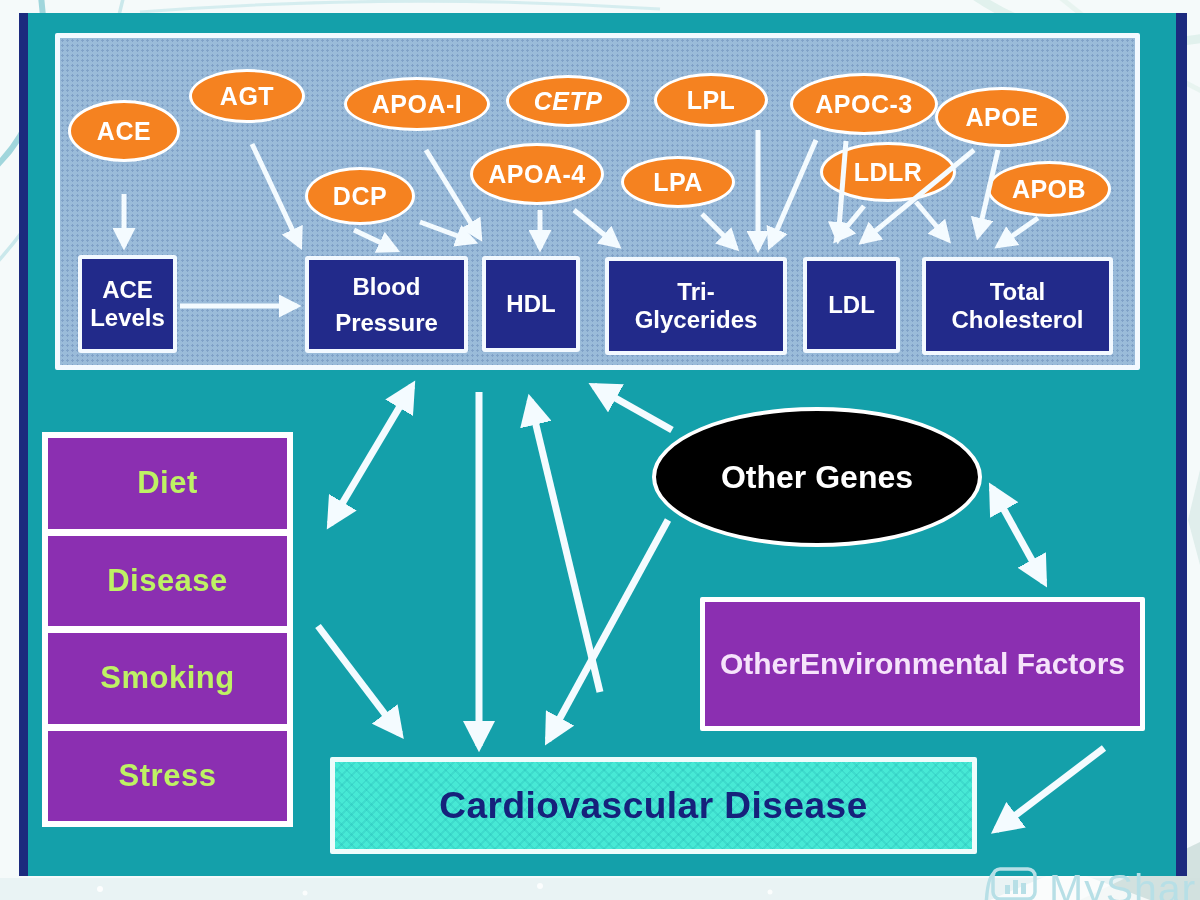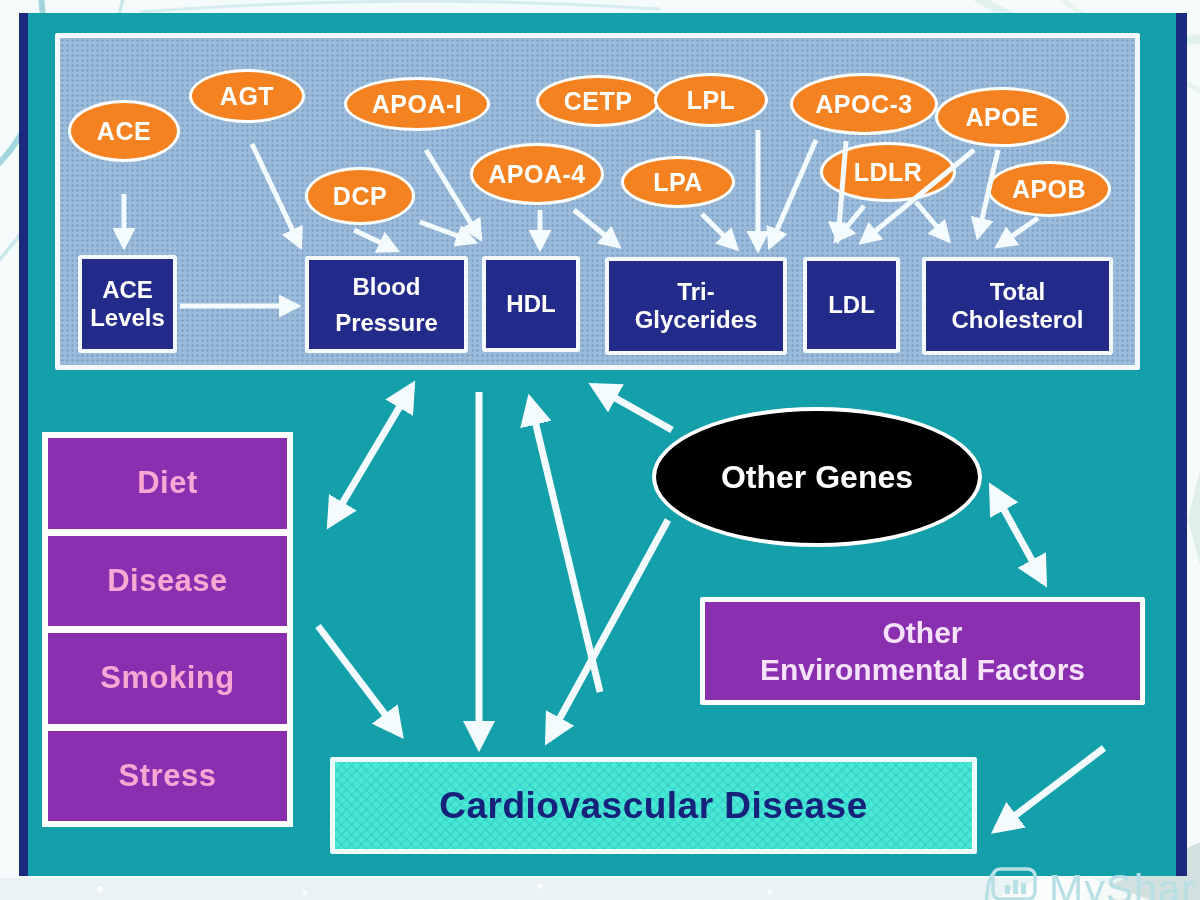--- a/index.html
+++ b/index.html
@@ -27,29 +27,29 @@
   .pbox{position:absolute;display:flex;flex-direction:column;align-items:center;justify-content:center;
         background:#222a8a;border:4px solid #f3f9ff;border-radius:3px;
         color:#fff;font-weight:700;font-size:24px;line-height:1.15;
         box-sizing:border-box;text-align:center;}
 
   
   .stack{position:absolute;left:42px;top:432px;width:251px;height:395px;
          box-sizing:border-box;background:#ffffff;padding:6px;
          display:grid;grid-template-rows:repeat(4,1fr);grid-row-gap:7px;}
   .stack .cell{background:#8b2fb1;display:flex;align-items:center;justify-content:center;
-         color:#f9a8d4;font-size:31px;font-weight:700;letter-spacing:.5px;}
+         color:#bef264;font-size:31px;font-weight:700;letter-spacing:.5px;}
 
   .og{position:absolute;left:652px;top:407px;width:330px;height:140px;
       background:#000000;border:4px solid #ffffff;border-radius:50%;
       display:flex;align-items:center;justify-content:center;
       color:#fff;font-size:32px;font-weight:700;box-sizing:border-box;}
-  .oef{position:absolute;left:700px;top:597px;width:445px;height:108px;
+  .oef{position:absolute;left:700px;top:597px;width:445px;height:134px;
       background:#8b2fb1;border:5px solid #ffffff;border-radius:2px;
-      display:flex;flex-direction:column;align-items:center;justify-content:center;
+      display:flex;align-items:center;justify-content:center;
       color:#f6e3fb;font-size:30px;font-weight:700;line-height:1.25;box-sizing:border-box;text-align:center;}
   .cvd{position:absolute;left:330px;top:757px;width:647px;height:97px;
       background-color:#47e9d5;
       background-image:repeating-linear-gradient(45deg,rgba(16,150,160,.16) 0 2px,transparent 2px 7px),
                        repeating-linear-gradient(-45deg,rgba(16,150,160,.16) 0 2px,transparent 2px 7px);
       border:5px solid #eefcfb;border-radius:2px;
       display:flex;align-items:center;justify-content:center;
       color:#16217b;font-size:37px;font-weight:700;letter-spacing:.5px;box-sizing:border-box;}
 
   .arrows{position:absolute;left:0;top:0;pointer-events:none;}
@@ -78,21 +78,21 @@
   <circle cx="770" cy="892" r="2.5" fill="#ffffff" opacity="0.8"></circle>
 </svg>
 
 <div class="slide"></div>
 
 <div class="panel"></div>
 <div id="gene-layer">
       <div class="gene" style="left: 68px; top: 100px; width: 112px; height: 62px;">ACE</div>
       <div class="gene" style="left: 189px; top: 69px; width: 116px; height: 54px;">AGT</div>
       <div class="gene" style="left: 344px; top: 77px; width: 146px; height: 54px;">APOA-I</div>
-      <div class="gene" style="left: 536px; top: 75px; width: 124px; height: 52px;">CETP</div>
+      <div class="gene" style="left: 506px; top: 75px; width: 124px; height: 52px; font-style: italic;">CETP</div>
       <div class="gene" style="left: 305px; top: 167px; width: 110px; height: 58px;">DCP</div>
       <div class="gene" style="left: 470px; top: 143px; width: 134px; height: 62px;">APOA-4</div>
       <div class="gene" style="left: 621px; top: 156px; width: 114px; height: 52px;">LPA</div>
       <div class="gene" style="left: 654px; top: 73px; width: 114px; height: 54px;">LPL</div>
       <div class="gene" style="left: 790px; top: 73px; width: 148px; height: 62px;">APOC-3</div>
       <div class="gene" style="left: 820px; top: 142px; width: 136px; height: 60px;">LDLR</div>
       <div class="gene" style="left: 935px; top: 87px; width: 134px; height: 60px;">APOE</div>
       <div class="gene" style="left: 987px; top: 161px; width: 124px; height: 56px;">APOB</div>
     </div>
 <div id="pheno-layer">

